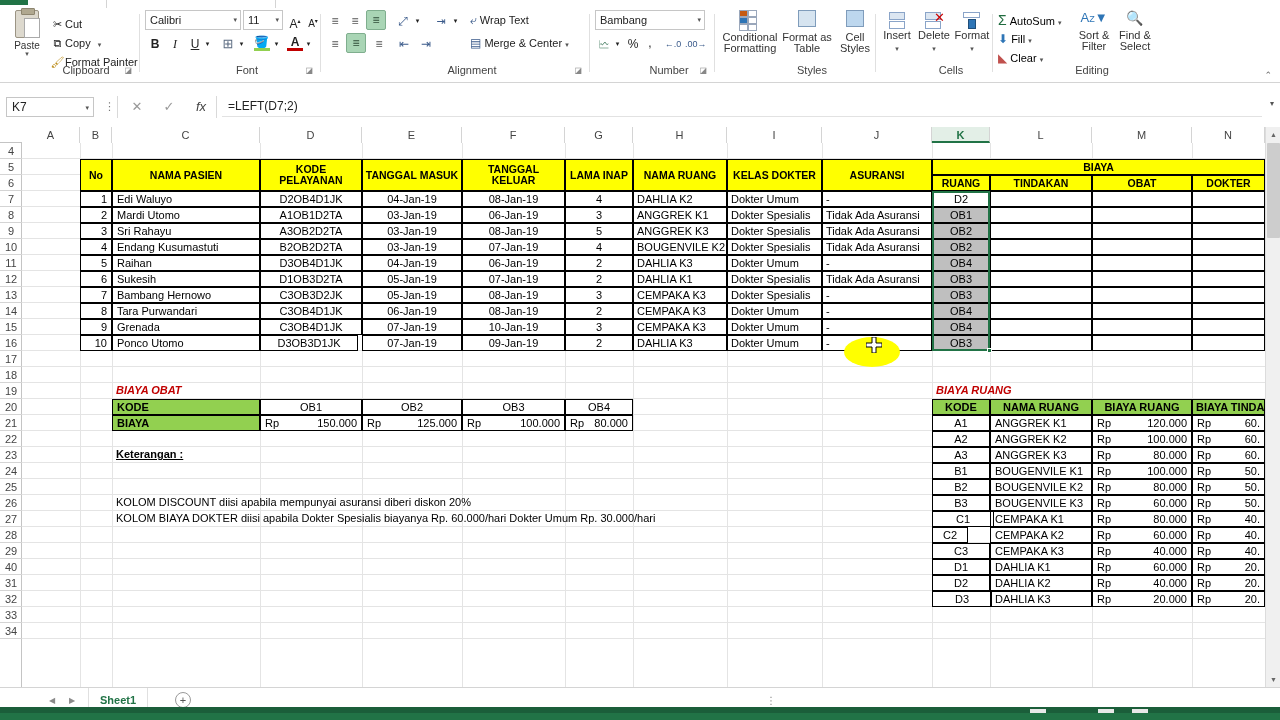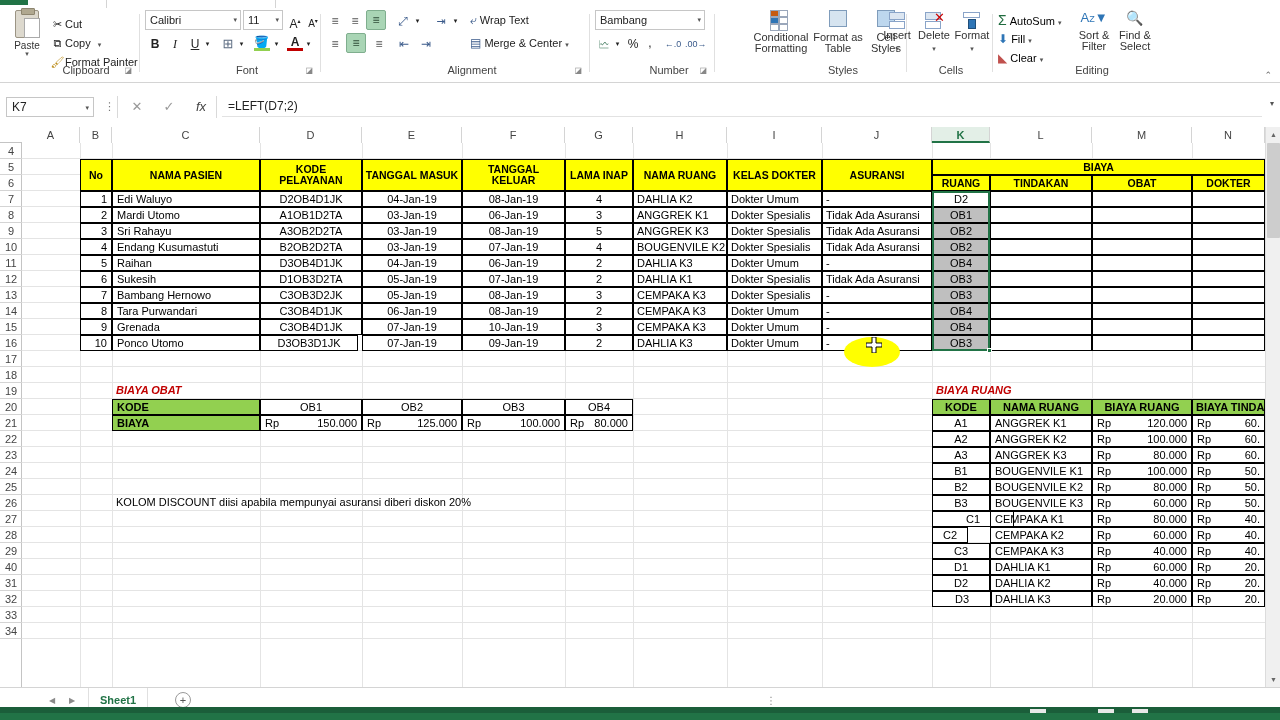--- a/index.html
+++ b/index.html
@@ -70,21 +70,21 @@
   .ic-btn {
     position:absolute; text-align:center; cursor:pointer; color:#222;
     border:1px solid transparent; border-radius:2px;
   }
 
   
   #grp-align { left:322px; width:268px; }
   
   #grp-number { left:591px; width:124px; }
   
-  #grp-styles { left:716px; width:160px;margin-left:31px; }
+  #grp-styles { left:716px; width:160px; }
   #grp-cells { left:877px; width:116px; }
   #grp-editing { left:994px; width:164px; }
 
   .big-btn { position:absolute; text-align:center; cursor:pointer; font-size:11px; color:#333; }
   .big-btn .lbl { display:block; line-height:11px; }
 
   .grid-ic { position:relative; width:26px; height:22px; margin:0 auto; }
   .grid-ic div { position:absolute; border:1px solid #9aa7bb; }
 
   
@@ -654,21 +654,23 @@
       <div class="cell c-ctr bdr" style="left: 440px; top: 256px; width: 103px;">OB3</div>
       <div class="cell bdr" style="left: 440px; top: 272px; width: 103px;;display:flex;justify-content:space-between;align-items:center;padding:0 4px;">
         <span>Rp</span>
         <span>100.000</span>
       </div>
       <div class="cell c-ctr bdr" style="left: 543px; top: 256px; width: 68px;">OB4</div>
       <div class="cell bdr" style="left: 543px; top: 272px; width: 68px;;display:flex;justify-content:space-between;align-items:center;padding:0 4px;">
         <span>Rp</span>
         <span>80.000</span>
       </div>
+      <div class="cell c-lft und" style="left: 90px; top: 304px; width: 350px;;padding-left:4px;">Keterangan :</div>
       <div class="cell c-lft" style="left: 90px; top: 352px; width: 1153px;;padding-left:4px;overflow:visible;z-index:2;">KOLOM DISCOUNT diisi apabila mempunyai asuransi diberi diskon 20%</div>
+      <div class="cell c-lft" style="left: 90px; top: 368px; width: 1153px;;padding-left:4px;overflow:visible;z-index:2;">KOLOM BIAYA DOKTER diisi apabila Dokter Spesialis biayanya Rp. 60.000/hari Dokter Umum Rp. 30.000/hari</div>
       <div class="cell c-lft red-it" style="left: 910px; top: 240px; width: 160px;;padding-left:4px;">BIAYA RUANG</div>
       <div class="cell c-ctr grn" style="left: 910px; top: 256px; width: 58px;">KODE</div>
       <div class="cell c-ctr grn" style="left: 968px; top: 256px; width: 102px;">NAMA RUANG</div>
       <div class="cell c-ctr grn" style="left: 1070px; top: 256px; width: 100px;">BIAYA RUANG</div>
       <div class="cell c-lft grn" style="left: 1170px; top: 256px; width: 73px;;padding-left:3px;">BIAYA TINDA</div>
       <div class="cell c-ctr bdr" style="left: 910px; top: 272px; width: 58px;">A1</div>
       <div class="cell c-lft bdr" style="left: 968px; top: 272px; width: 102px;;padding-left:4px;">ANGGREK K1</div>
       <div class="cell bdr" style="left: 1070px; top: 272px; width: 100px;;display:flex;justify-content:space-between;align-items:center;padding:0 4px;">
         <span>Rp</span>
         <span>120.000</span>
@@ -720,21 +722,21 @@
       <div class="cell c-ctr bdr" style="left: 910px; top: 352px; width: 58px;">B3</div>
       <div class="cell c-lft bdr" style="left: 968px; top: 352px; width: 102px;;padding-left:4px;">BOUGENVILE K3</div>
       <div class="cell bdr" style="left: 1070px; top: 352px; width: 100px;;display:flex;justify-content:space-between;align-items:center;padding:0 4px;">
         <span>Rp</span>
         <span>60.000</span>
       </div>
       <div class="cell bdr" style="left: 1170px; top: 352px; width: 73px;;display:flex;justify-content:space-between;align-items:center;padding:0 4px;">
         <span>Rp</span>
         <span>50.</span>
       </div>
-      <div class="cell c-ctr bdr" style="left: 910px; top: 368px; width: 82px;">C1</div>
+      <div class="cell c-ctr bdr" style="left: 910px; top: 368px; width: 62px;">C1</div>
       <div class="cell c-lft bdr" style="left: 968px; top: 368px; width: 102px;;padding-left:4px;">CEMPAKA K1</div>
       <div class="cell bdr" style="left: 1070px; top: 368px; width: 100px;;display:flex;justify-content:space-between;align-items:center;padding:0 4px;">
         <span>Rp</span>
         <span>80.000</span>
       </div>
       <div class="cell bdr" style="left: 1170px; top: 368px; width: 73px;;display:flex;justify-content:space-between;align-items:center;padding:0 4px;">
         <span>Rp</span>
         <span>40.</span>
       </div>
       <div class="cell c-ctr bdr" style="left: 910px; top: 384px; width: 36px;">C2</div>

